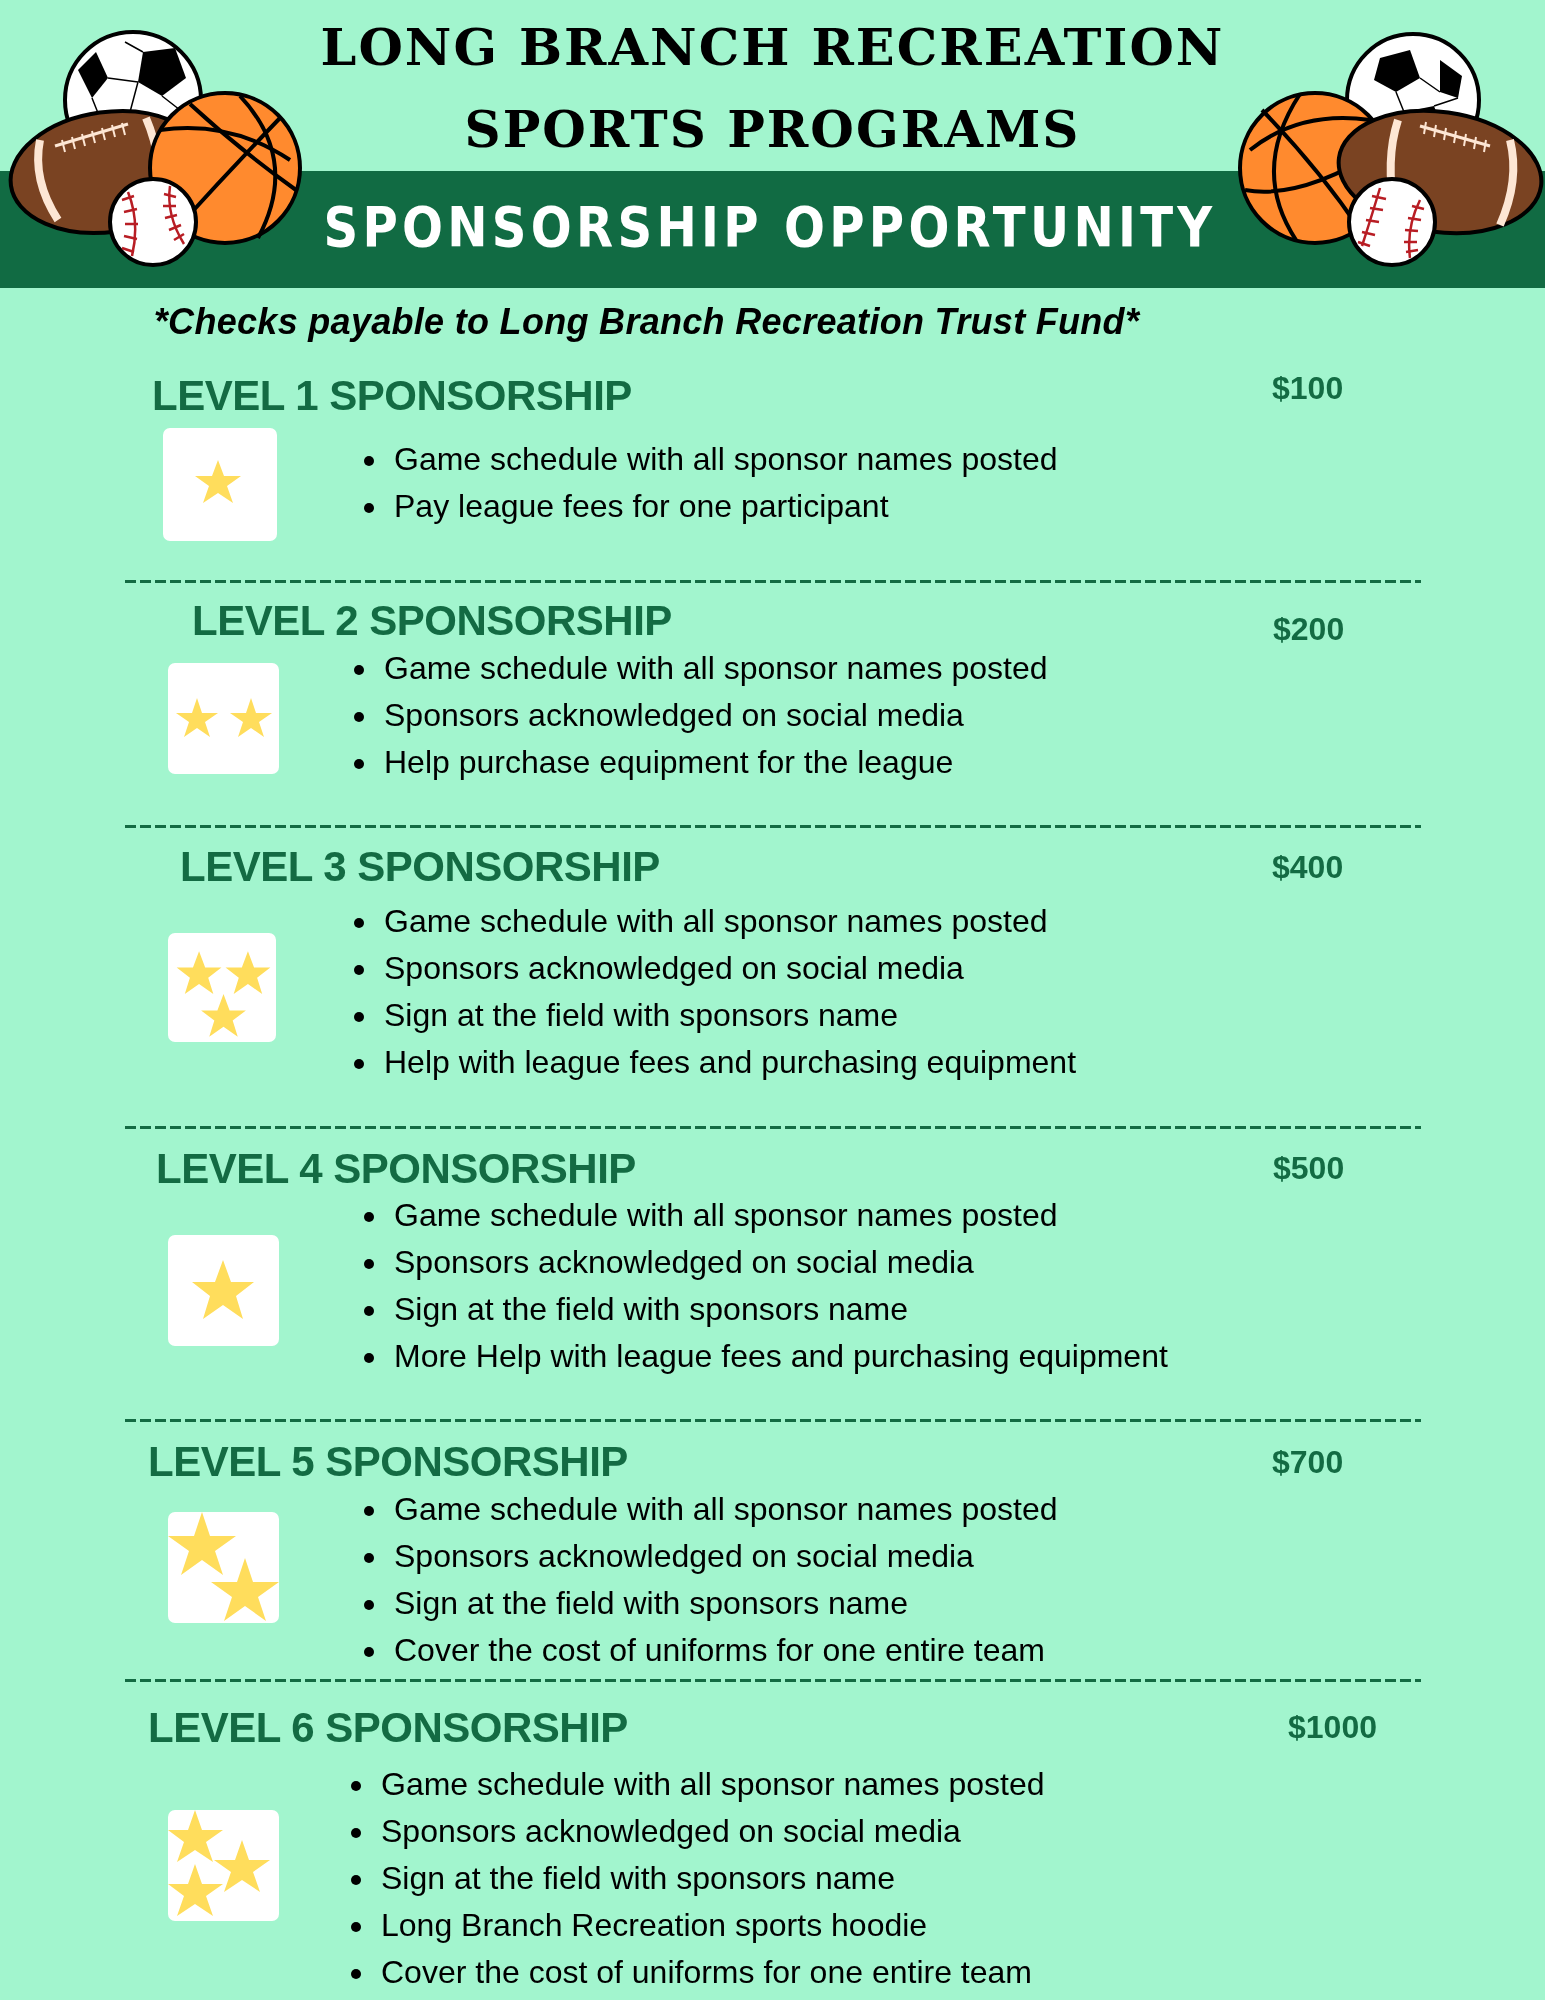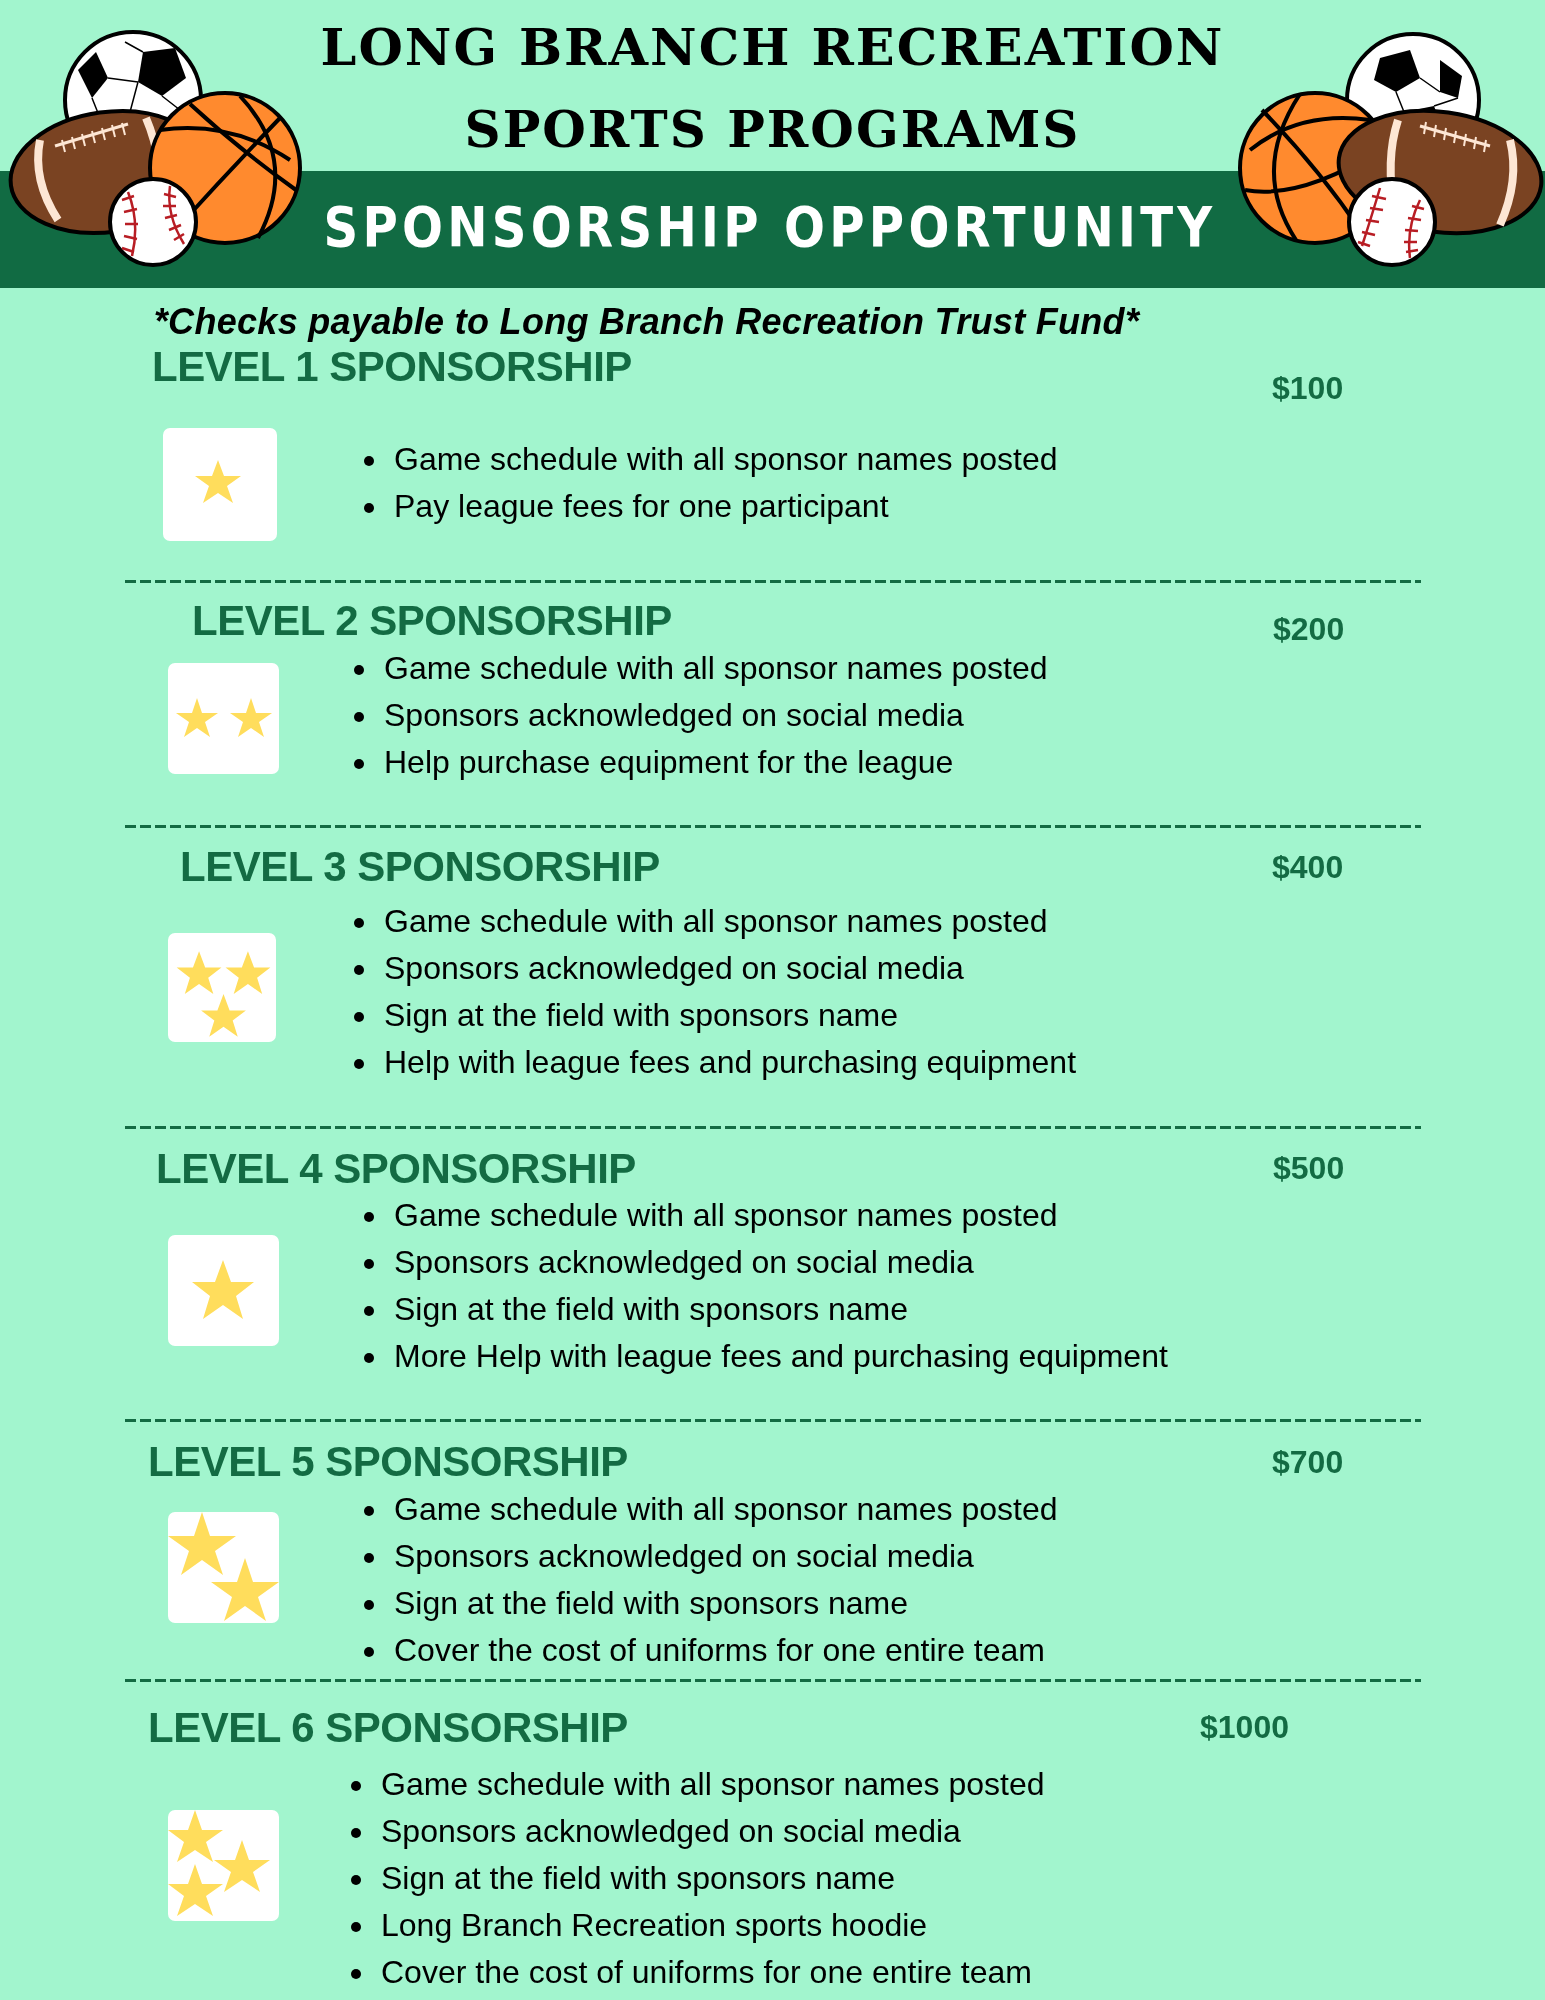--- a/index.html
+++ b/index.html
@@ -91,21 +91,21 @@
   </g>
 </svg>
 
 <div class="abs title-line t1">LONG BRANCH RECREATION</div>
 <div class="abs title-line t2">SPORTS PROGRAMS</div>
 <div class="abs subtitle">SPONSORSHIP OPPORTUNITY</div>
 
 <div class="abs checks">*Checks payable to Long Branch Recreation Trust Fund*</div>
 
 <section>
-  <div class="abs lvl-heading" style="left:152px;top:343px;">LEVEL 1 SPONSORSHIP</div>
+  <div class="abs lvl-heading" style="left:152px;top:372px;">LEVEL 1 SPONSORSHIP</div>
   <div class="abs price" style="left:1272px;top:364px;">$100</div>
   <div class="abs starbox" style="left:163px;top:428px;width:114px;height:113px;">
     <svg viewBox="0 0 111 111">
         <polygon points="55,32 61,48 78,48 64,58 70,75 55,65 40,75 46,58 32,48 49,48" fill="#ffdd5c"></polygon>
       </svg>
   </div>
   <ul class="bullets" style="left:394px;top:436px;">
     <li><span class="dot"></span><span>Game schedule with all sponsor names posted</span></li>
     <li><span class="dot"></span><span>Pay league fees for one participant</span></li>
   </ul>
@@ -178,21 +178,21 @@
     <li><span class="dot"></span><span>Game schedule with all sponsor names posted</span></li>
     <li><span class="dot"></span><span>Sponsors acknowledged on social media</span></li>
     <li><span class="dot"></span><span>Sign at the field with sponsors name</span></li>
     <li><span class="dot"></span><span>Cover the cost of uniforms for one entire team</span></li>
   </ul>
   <div class="abs dash" style="top:1679px;"></div>
 </section>
 
 <section>
   <div class="abs lvl-heading" style="left:148px;top:1704px;">LEVEL 6 SPONSORSHIP</div>
-  <div class="abs price" style="left:1200px;top:1703px;">$1000</div>
+  <div class="abs price" style="left:1288px;top:1703px;">$1000</div>
   <div class="abs starbox" style="left:168px;top:1810px;">
     <svg viewBox="0 0 111 111">
       <polygon points="27,0 34,20 55,20 38,32 45,52 27,40 9,52 16,32 0,20 20,20" fill="#ffdd5c"></polygon>
       <polygon points="74,30 81,50 102,50 85,62 92,82 74,70 56,82 63,62 46,50 67,50" fill="#ffdd5c"></polygon>
       <polygon points="27,54 34,74 55,74 38,86 45,106 27,94 9,106 16,86 0,74 20,74" fill="#ffdd5c"></polygon>
     </svg>
   </div>
   <ul class="bullets" style="left:381px;top:1761px;">
     <li><span class="dot"></span><span>Game schedule with all sponsor names posted</span></li>
     <li><span class="dot"></span><span>Sponsors acknowledged on social media</span></li>

